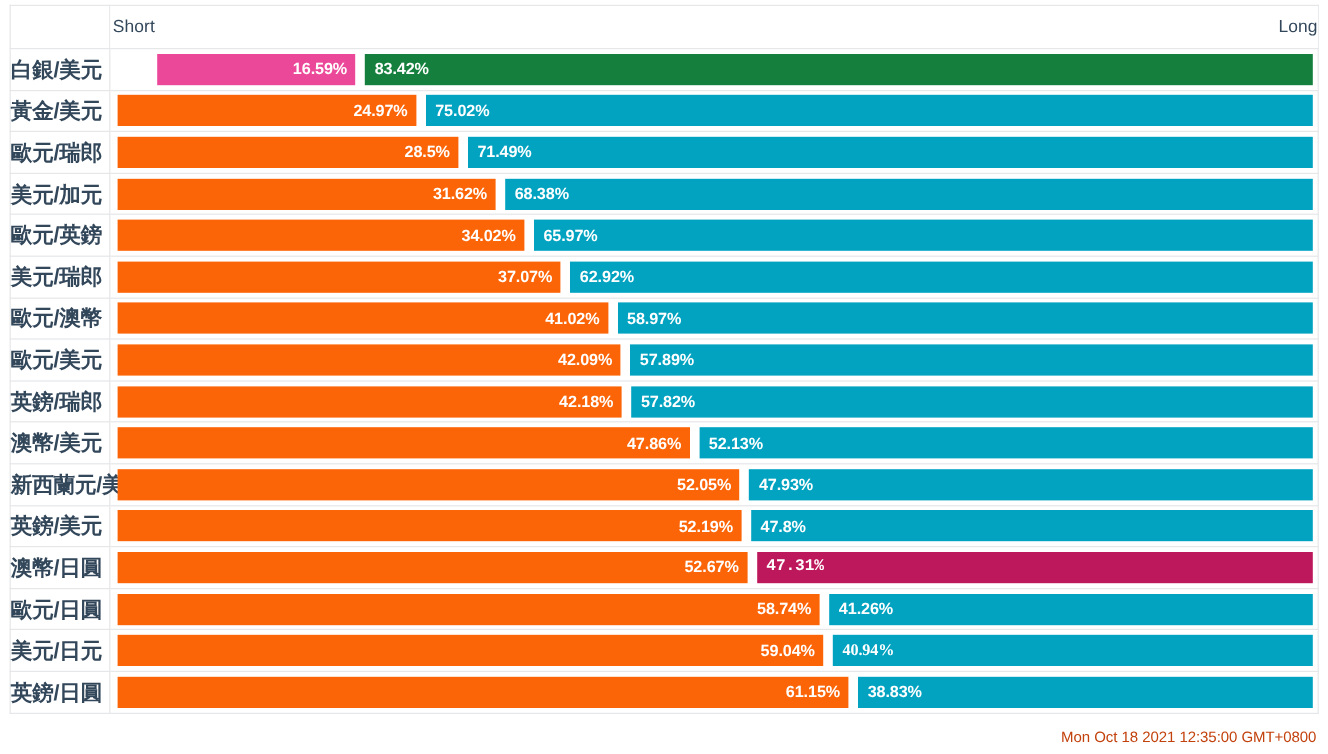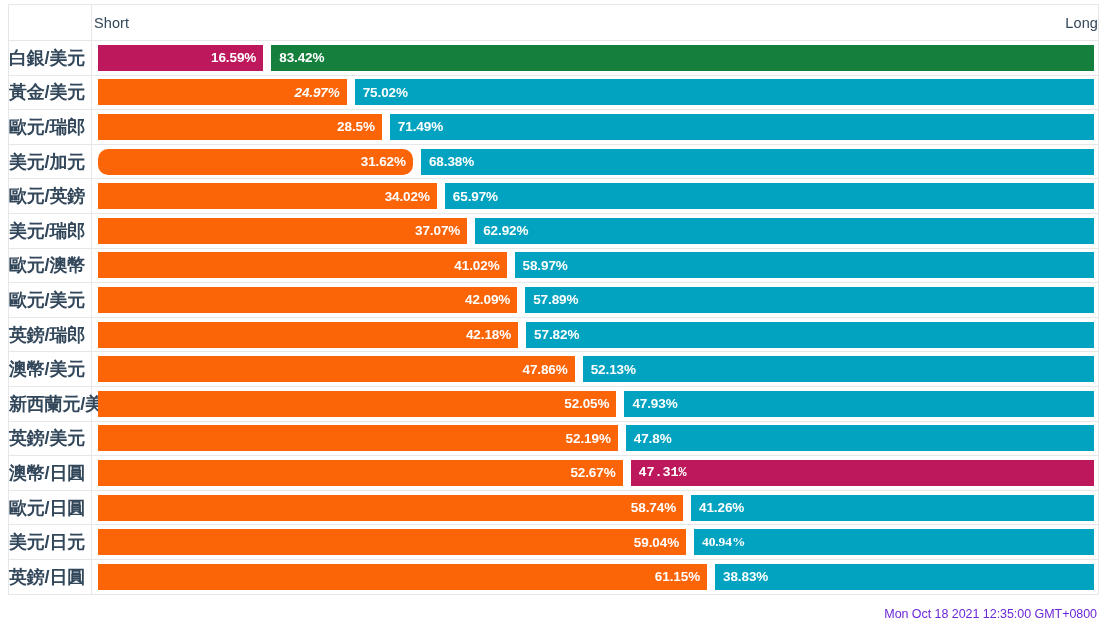--- a/index.html
+++ b/index.html
@@ -110,21 +110,21 @@
     color: #ffffff;
     letter-spacing: -0.1px;
   }
 
   
   .footer-stamp {
     position: absolute;
     right: 10px;
     bottom: 7px;
     font-size: 12.5px;
-    color: #6d28d9;
+    color: #c2410c;
     letter-spacing: -0.05px;
     white-space: nowrap;
   }
 </style>
 </head>
 <body>
 
 <div id="sentiment-widget">
 
   <table class="sent-table">
@@ -136,34 +136,34 @@
             <span class="head-short">Short</span>
             <span class="head-long">Long</span>
           </div>
         </td>
       </tr>
 
     <tr class="data-row">
           <td class="label-cell">白銀/美元</td>
           <td class="bars-cell">
             <div class="bar-track">
-              <div class="seg seg-short" style="width: 16.59%; background: #be185d;">
+              <div class="seg seg-short" style="width: 16.59%; background: #ec4899; margin-left: 33px;">
                 <span class="seg-val">16.59%</span>
               </div>
               <div class="seg seg-long" style="flex: 1 1 auto; background: #15803d;">
                 <span class="seg-val">83.42%</span>
               </div>
             </div>
           </td>
         </tr>
         <tr class="data-row">
           <td class="label-cell">黃金/美元</td>
           <td class="bars-cell">
             <div class="bar-track">
-              <div class="seg seg-short" style="width: 24.97%; background: rgb(252, 101, 7); font-style: italic;">
+              <div class="seg seg-short" style="width: 24.97%; background: rgb(252, 101, 7);">
                 <span class="seg-val">24.97%</span>
               </div>
               <div class="seg seg-long" style="flex: 1 1 auto; background: rgb(2, 163, 193);">
                 <span class="seg-val">75.02%</span>
               </div>
             </div>
           </td>
         </tr>
         <tr class="data-row">
           <td class="label-cell">歐元/瑞郎</td>
@@ -175,21 +175,21 @@
               <div class="seg seg-long" style="flex: 1 1 auto; background: rgb(2, 163, 193);">
                 <span class="seg-val">71.49%</span>
               </div>
             </div>
           </td>
         </tr>
         <tr class="data-row">
           <td class="label-cell">美元/加元</td>
           <td class="bars-cell">
             <div class="bar-track">
-              <div class="seg seg-short" style="width: 31.62%; background: rgb(252, 101, 7); border-radius: 10px;">
+              <div class="seg seg-short" style="width: 31.62%; background: rgb(252, 101, 7);">
                 <span class="seg-val">31.62%</span>
               </div>
               <div class="seg seg-long" style="flex: 1 1 auto; background: rgb(2, 163, 193);">
                 <span class="seg-val">68.38%</span>
               </div>
             </div>
           </td>
         </tr>
         <tr class="data-row">
           <td class="label-cell">歐元/英鎊</td>

